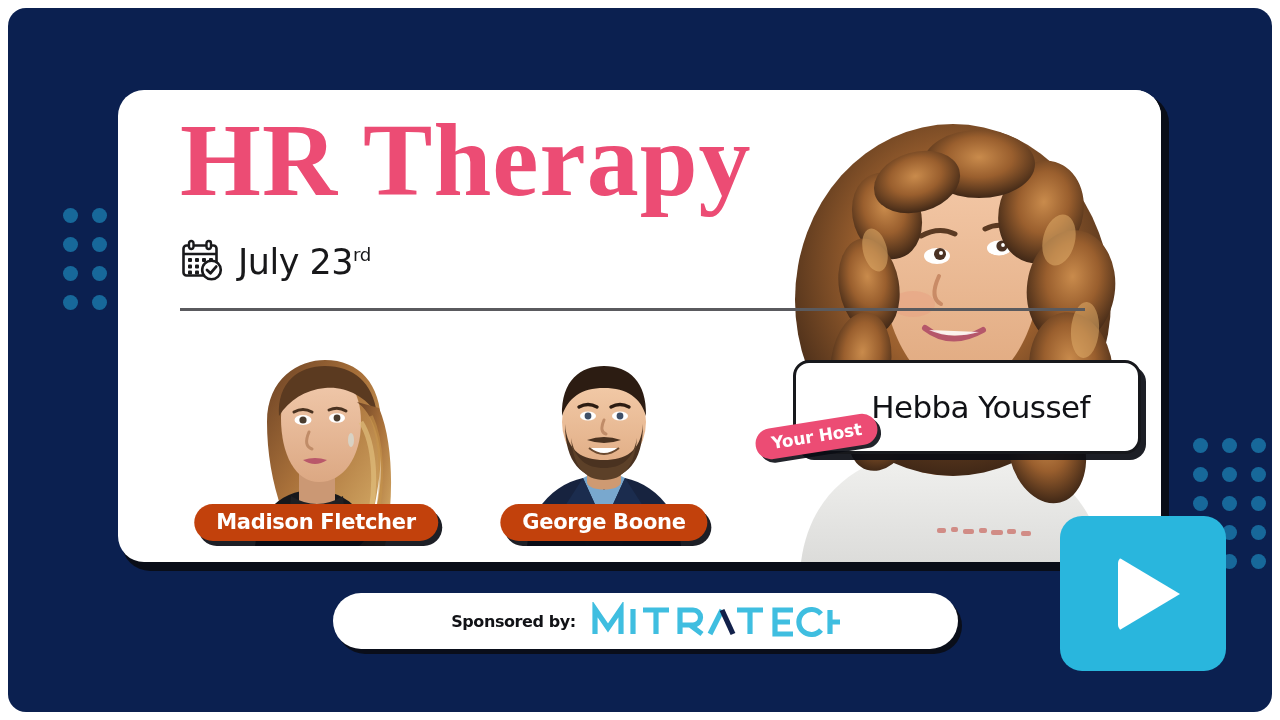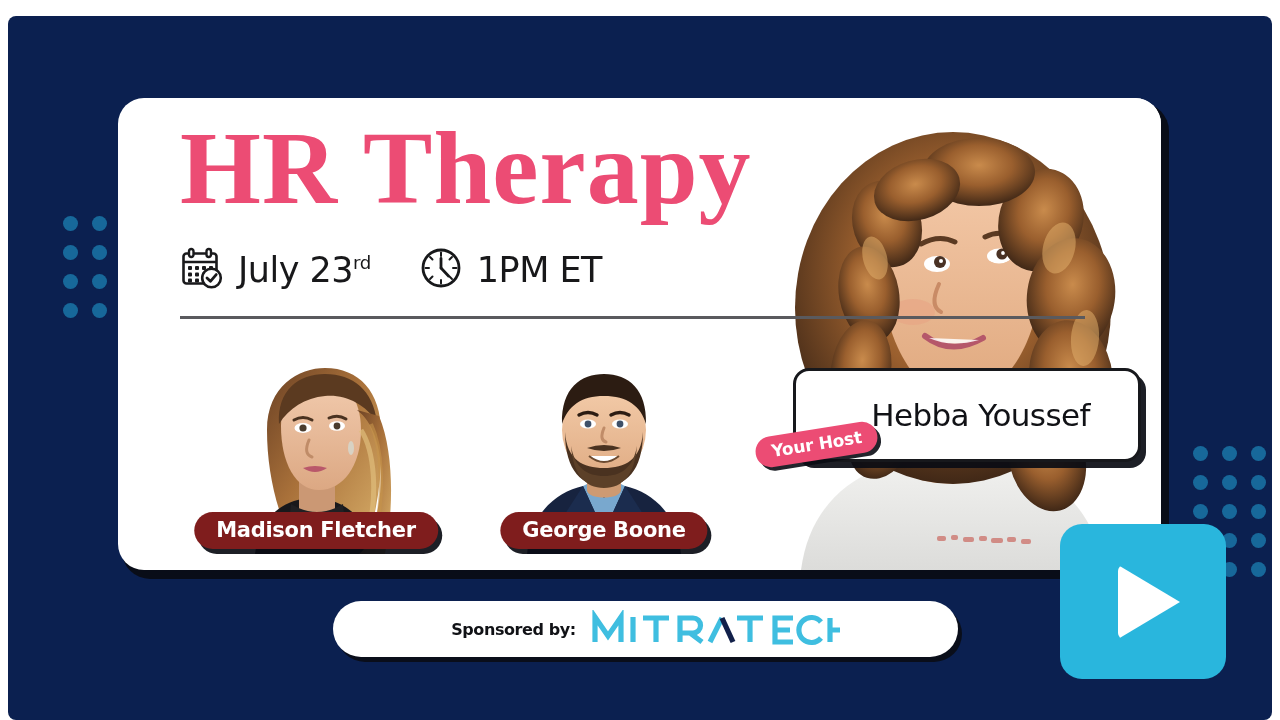--- a/index.html
+++ b/index.html
@@ -15,25 +15,25 @@
   
   #poster-root {
     position: relative;
     width: 1280px;
     height: 720px;
     background: #ffffff;
   }
   .navy-frame {
     position: absolute;
     left: 8px;
-    top: 16px;
+    top: 8px;
     width: 1264px;
     height: 704px;
     background: #0B2050;
-    border-radius: 8px;
+    border-radius: 18px;
     overflow: hidden;
   }
 
   
   .dot-grid {
     position: absolute;
     display: grid;
     gap: 14px;
   }
   .dot-grid .dot {
@@ -135,21 +135,21 @@
     height: 190px;
     overflow: hidden;
   }
   .speaker-photo svg { display: block; }
 
   .name-pill {
     position: absolute;
     left: 50%;
     transform: translateX(-50%);
     bottom: 5px;
-    background: #7f1d1d;
+    background: #c2410c;
     color: #ffffff;
     border-radius: 999px;
     padding: 6px 22px 7px;
     font-family: "DejaVu Sans", sans-serif;
     font-weight: 700;
     font-size: 21px;
     letter-spacing: -0.3px;
     white-space: nowrap;
     box-shadow: 4px 5px 0 0 rgba(10,12,20,0.92);
   }
@@ -408,40 +408,20 @@
                 <rect x="8" y="32.5" width="4" height="4" rx="1"></rect>
                 <rect x="15" y="32.5" width="4" height="4" rx="1"></rect>
               </g>
               <circle cx="31.5" cy="32" r="9.3" fill="#FFFFFF" stroke="#1A1A1C" stroke-width="2.6"></circle>
               <path d="M27 32 L30.4 35.3 L36.2 28.6" stroke="#1A1A1C" stroke-width="2.8" fill="none" stroke-linecap="round" stroke-linejoin="round"></path>
             </svg>
           </span>
           <span class="meta-text"><span>July 23</span><sup>rd</sup></span>
         </div>
 
-        <div class="meta-item">
-          <span>
-            <svg width="44" height="44" viewBox="0 0 44 44" xmlns="http://www.w3.org/2000/svg">
-              <circle cx="22" cy="22" r="18" fill="#FFFFFF" stroke="#17181A" stroke-width="2.8"></circle>
-              <g stroke="#17181A" stroke-width="2" stroke-linecap="round">
-                <line x1="22" y1="6.5" x2="22" y2="10"></line>
-                <line x1="22" y1="34" x2="22" y2="37.5"></line>
-                <line x1="6.5" y1="22" x2="10" y2="22"></line>
-                <line x1="34" y1="22" x2="37.5" y2="22"></line>
-                <line x1="11" y1="11" x2="13.5" y2="13.5"></line>
-                <line x1="30.5" y1="30.5" x2="33" y2="33"></line>
-                <line x1="33" y1="11" x2="30.5" y2="13.5"></line>
-                <line x1="13.5" y1="30.5" x2="11" y2="33"></line>
-              </g>
-              <line x1="22" y1="22" x2="22" y2="12.5" stroke="#17181A" stroke-width="2.8" stroke-linecap="round"></line>
-              <line x1="22" y1="22" x2="29.5" y2="30" stroke="#17181A" stroke-width="2.8" stroke-linecap="round"></line>
-            </svg>
-          </span>
-          <span class="meta-text">1PM ET</span>
-        </div>
 
       </div>
 
       <div class="divider"></div>
 
       <div class="speaker" id="speaker-madison">
         <div class="speaker-photo">
           <svg width="166" height="190" viewBox="0 0 166 190" xmlns="http://www.w3.org/2000/svg">
             <defs>
               <linearGradient id="mfHair" x1="0" y1="0" x2="1" y2="1">

